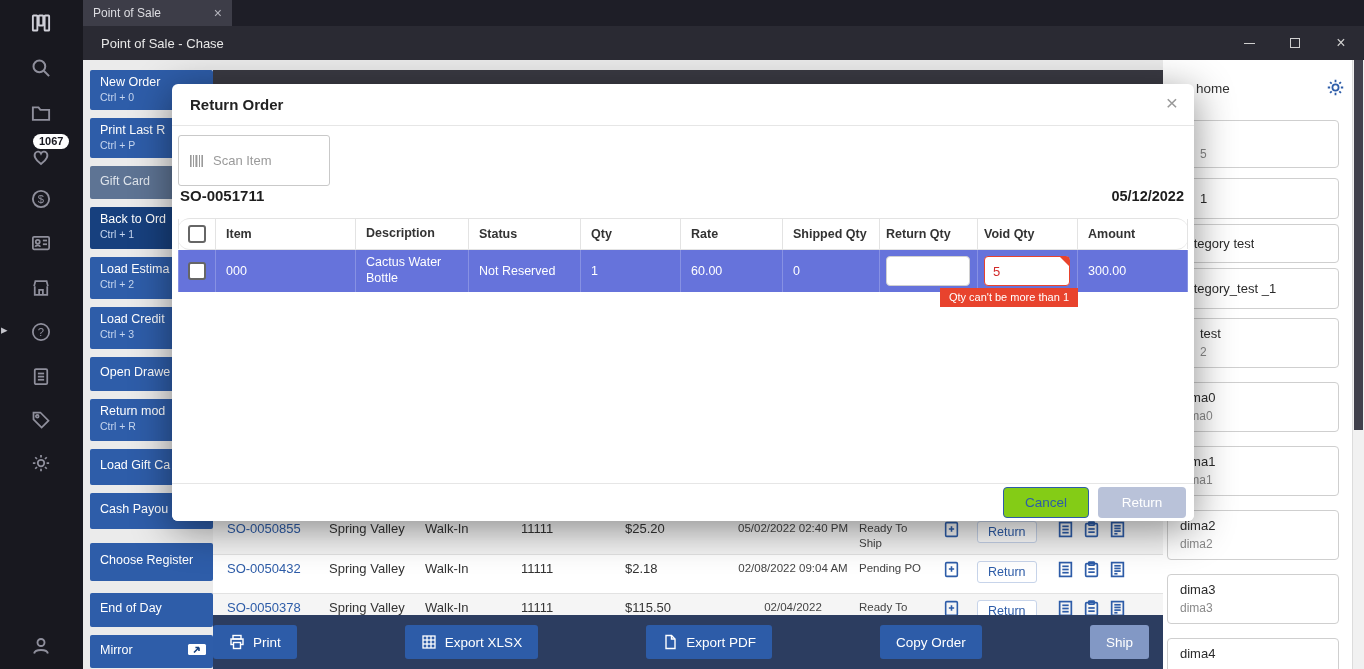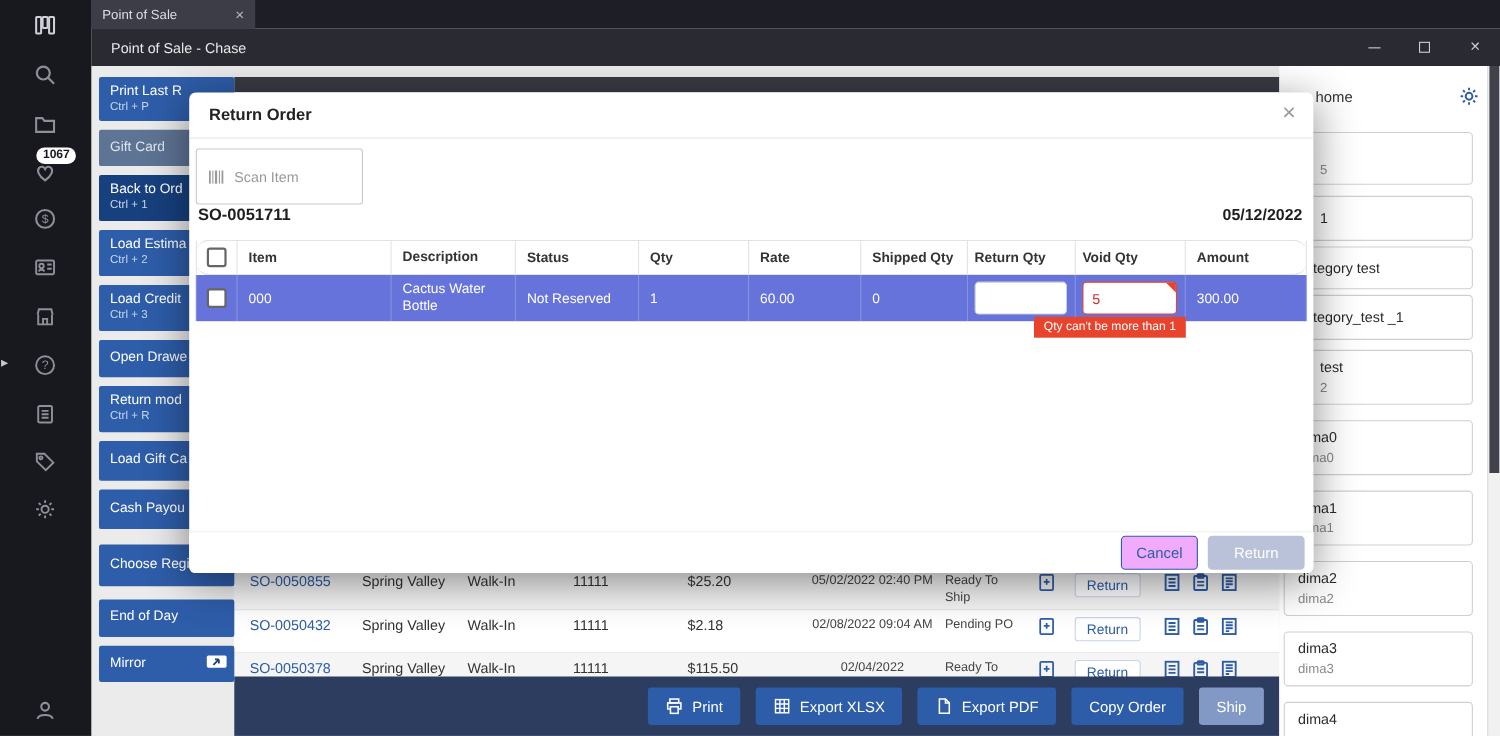--- a/index.html
+++ b/index.html
@@ -56,21 +56,21 @@
   .w-stat { width:80px; padding-left:6px; font-size:11.5px; line-height:1.3; color:#444; }
   .w-add  { width:40px; padding-left:10px; cursor:pointer; }
   .w-ret  { width:76px; padding-left:4px; }
   .w-ic   { width:114px; padding-left:8px; display:flex; gap:9px; align-items:center; }
   .lnk { color:#2d5ca8; cursor:pointer; }
   .ret-btn { font-size:12.5px; color:#2d5ca8; background:#fff; border:1px solid #c7d4ea; border-radius:3px; padding:3px 10px; cursor:pointer; font-family:inherit; }
   .oicon { color:#2d5ca8; display:inline-flex; cursor:pointer; }
   .oicon svg { width:17px; height:17px; }
 
   
-  .bottom-bar { position:absolute; left:130px; bottom:0; width:950px; height:54px; background:#2c3d60; z-index:2; display:flex; align-items:center; justify-content:flex-end; gap:14px; padding-right:14px; }
+  .bottom-bar { position:absolute; left:130px; bottom:0; width:950px; height:54px; background:#2c3d60; z-index:2; display:flex; align-items:center; justify-content:space-between; gap:14px; padding-right:14px; }
   .bbtn { height:34px; background:#2d5ca8; color:#fff; border:none; border-radius:3px; font-size:13.5px; display:flex; align-items:center; gap:8px; padding:0 16px; cursor:pointer; font-family:inherit; }
   .bbtn svg { width:16px; height:16px; }
   .bbtn.disabled { background:#8298c5; }
 
   
   .right-panel { position:absolute; right:12px; top:0; width:189px; height:609px; background:#fff; z-index:2; overflow:hidden; }
   .rp-title { position:absolute; left:33px; top:21px; font-size:13.5px; color:#333; }
   .rp-gear { position:absolute; right:7px; top:18px; color:#2d5ca8; cursor:pointer; }
   .rp-gear svg { width:19px; height:19px; }
   .tiles { position:absolute; left:4px; top:60px; width:172px; }
@@ -113,21 +113,21 @@
   .c-rqty { width:98px; padding-left:6px; }
   .c-vqty { width:100px; padding-left:6px; }
   .c-amt { width:110px; }
   .chk { width:18px; height:18px; border:2px solid #666; border-radius:3px; background:#fff; cursor:pointer; }
   .qty-input { width:84px; height:30px; border:1px solid #d0d0d0; border-radius:4px; font-size:13px; padding:0 8px; font-family:inherit; outline:none; background:#fff; color:#333; }
   .void-wrap { position:relative; display:inline-block; }
   .qty-input.err { width:86px; border:1px solid #e8432d; color:#d22a2a; }
   .corner { position:absolute; right:1px; top:1px; width:0; height:0; border-left:9px solid transparent; border-top:9px solid #e8432d; }
   .err-tip { position:absolute; top:70px; right:110px; background:#e8432d; color:#fff; font-size:11px; padding:3px 9px 4px; white-space:nowrap; z-index:2; }
   .m-foot { position:absolute; left:0; right:0; bottom:0; height:38px; border-top:1px solid #e6e6e6; display:flex; align-items:center; justify-content:flex-end; gap:9px; padding-right:8px; background:#fff; border-radius:0 0 6px 6px; }
-  .btn-cancel { width:70px; height:31px; background:#f0abfc; border:1px solid #2d5ca8; color:#2d5ca8; border-radius:4px; font-size:13.5px; cursor:pointer; font-family:inherit; }
+  .btn-cancel { width:86px; height:31px; background:#84cc16; border:1px solid #2d5ca8; color:#2d5ca8; border-radius:4px; font-size:13.5px; cursor:pointer; font-family:inherit; }
   .btn-return { width:88px; height:31px; background:#b9c2d9; border:none; color:#fff; border-radius:4px; font-size:13.5px; font-family:inherit; }
 </style>
 </head>
 <body>
 
 <div class="app">
 
   <aside class="rail">
     <div class="ricon bright" style="top:12px">
       <svg viewBox="0 0 16 16" fill="none" stroke="currentColor" stroke-width="1.5">
@@ -364,20 +364,24 @@
               <line x1="5" y1="4.5" x2="11" y2="4.5"></line>
               <line x1="5" y1="7" x2="11" y2="7"></line>
               <line x1="5" y1="9.5" x2="11" y2="9.5"></line>
               <line x1="5" y1="12" x2="8" y2="12"></line>
             </svg>
           </span>
       </span>
     </div>
 
     <div class="left-menu">
+      <div class="mbtn" style="height:40px">
+        <span class="l1">New Order</span>
+        <span class="l2">Ctrl + 0</span>
+      </div>
       <div class="mbtn" style="height:40px">
         <span class="l1">Print Last R</span>
         <span class="l2">Ctrl + P</span>
       </div>
       <div class="mbtn single disabled" style="height:33px">
         <span class="l1">Gift Card</span>
       </div>
       <div class="mbtn active" style="height:42px">
         <span class="l1">Back to Ord</span>
         <span class="l2">Ctrl + 1</span>

